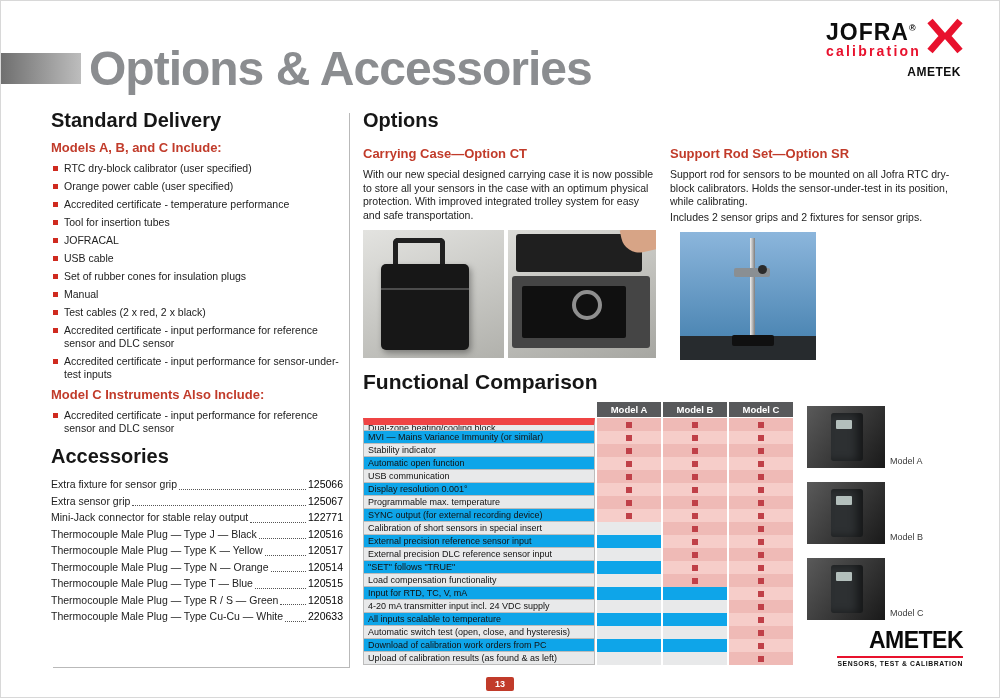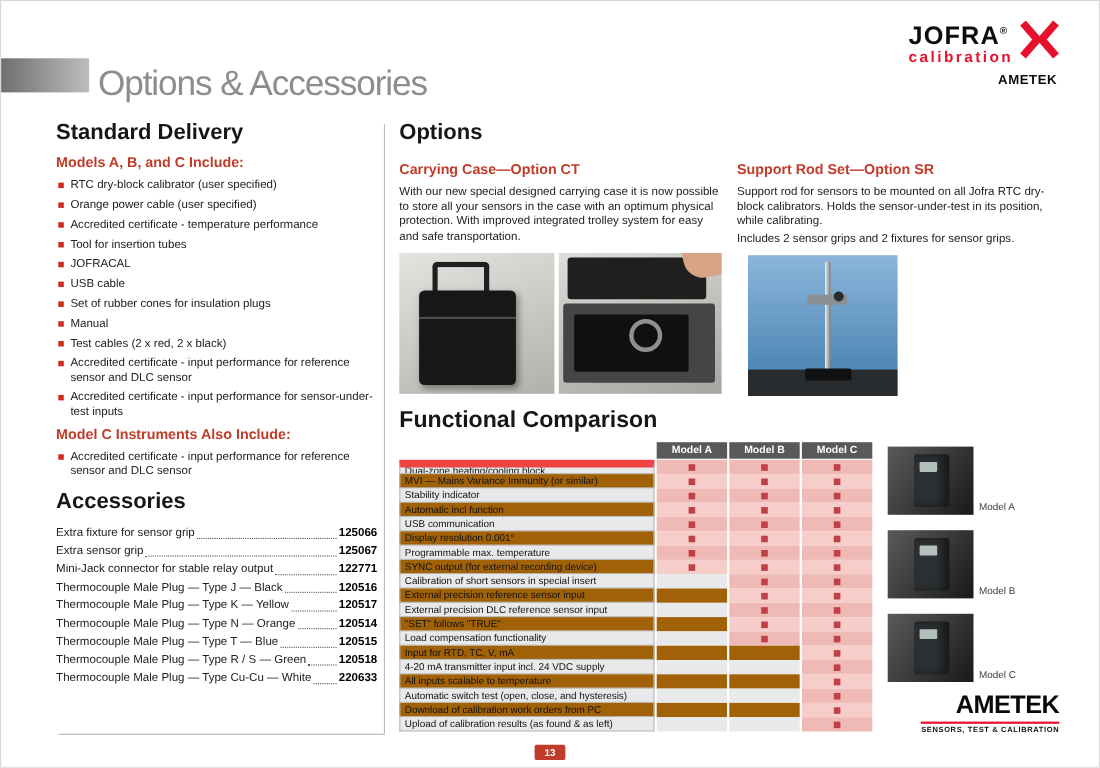--- a/index.html
+++ b/index.html
@@ -1,21 +1,21 @@
 <!DOCTYPE html>
 <html style="--brand-red: #e8112d; --heading-red: #c13b2a; --bullet-red: #cf2a1f; --square-red: #c04048; --table-header: #58595b; --stripe-gray: #e8e9ea; --title-gray: #8b8d90;"><head>
 <meta charset="utf-8">
 <style>
   *{box-sizing:border-box;margin:0;padding:0}
   html,body{background:#ececec;font-family:"Liberation Sans",sans-serif}
   .page{position:relative;width:1000px;height:698px;background:#fff;border:1px solid #d8d8d8;overflow:hidden;margin:0 auto}
 
   
   .title-bar{position:absolute;left:0;top:52px;width:80px;height:31px;background:linear-gradient(90deg,#6f6f6f,#bdbdbd)}
-  .page-title{position:absolute;left:88px;top:56px;font-size:32px;font-weight:normal;color:var(--title-gray,#8b8d90);letter-spacing:-1px}
+  .page-title{position:absolute;left:88px;top:40px;font-size:48px;font-weight:bold;color:var(--title-gray,#8b8d90);letter-spacing:-1px}
   .jofra-logo{position:absolute;right:36px;top:16px;display:flex;gap:6px;align-items:flex-start}
   .jofra-name{font-size:23px;font-weight:bold;color:#0d0d0d;letter-spacing:1px;line-height:22px}
   .jofra-name sup{font-size:9px}
   .jofra-cal{color:var(--brand-red,#e8112d);font-size:14px;font-weight:bold;letter-spacing:2.2px;margin-top:0}
   .ametek-top{position:absolute;right:38px;top:64px;font-size:12px;font-weight:bold;color:#0d0d0d;letter-spacing:.5px}
 
   
   .divider-v{position:absolute;left:348px;top:112px;height:554px;width:1px;background:#b9b9b9}
   .divider-h{position:absolute;left:52px;top:666px;width:297px;height:1px;background:#b9b9b9}
 
@@ -24,21 +24,21 @@
   .h2{font-size:20px;font-weight:bold;color:#161616;margin-bottom:8px}
   .red-sub{font-size:13px;font-weight:bold;color:var(--heading-red,#c13b2a);margin:6px 0 7px}
   .bullet-list{list-style:none;margin-bottom:3px}
   .bullet-item{position:relative;font-size:10.5px;line-height:13px;color:#222;padding-left:13px;margin-bottom:5px}
   .bullet-item::before{content:"";position:absolute;left:2px;top:4px;width:5px;height:5px;background:var(--bullet-red,#cf2a1f)}
   .accessories-h{margin-top:10px}
   .acc-list{margin-top:5px}
   .acc-row{display:flex;align-items:flex-end;font-size:10.5px;line-height:16.5px;color:#222}
   .acc-label{white-space:nowrap}
   .acc-dots{flex:1;border-bottom:1px dotted #555;margin:0 2px 3px}
-  .acc-num{font-weight:bold;color:#000}
+  .acc-num{font-weight:normal;color:#000}
 
   
   .right-col{position:absolute;left:362px;top:108px;width:600px}
   .options-row{display:flex;gap:14px;margin-top:2px}
   .opt-block{width:293px}
   .opt-block p{font-size:10.5px;line-height:13.5px;color:#222;margin-top:2px}
   .case-photos{display:flex;gap:4px;margin-top:8px}
   .photo{position:relative;overflow:hidden;flex:none}
   .ph-case1{width:141px;height:128px;background:linear-gradient(160deg,#e3e3e0,#b1b1ac)}
   .ph-case2{width:148px;height:128px;background:linear-gradient(160deg,#dcdcd8,#a6a6a1)}
@@ -62,21 +62,21 @@
   .fc-area{display:flex;margin-top:8px;gap:12px}
   .fc-table{width:432px;flex:none}
   .fc-header{display:flex;height:15px;margin-bottom:1px}
   .fc-spacer{width:232px;flex:none}
   .fc-hcell{width:64px;flex:none;margin-left:2px;background:var(--table-header,#58595b);color:#fff;font-size:9.5px;font-weight:bold;display:flex;align-items:center;justify-content:center}
   .fc-row{display:flex;height:13px}
   .fc-feature{width:232px;flex:none;border:1px solid #bcbcbc;border-top:none;padding:0 4px;font-size:9px;display:flex;align-items:center;white-space:nowrap;overflow:hidden;color:#111}
   .fc-row:first-child .fc-feature{border-top:7px solid #ef4444}
   .fc-cell{width:64px;flex:none;margin-left:2px;display:flex;align-items:center;justify-content:center}
   .fc-row.even .fc-feature,.fc-row.even .fc-cell.no{background:var(--stripe-gray,#e8e9ea)}
-  .fc-row.odd .fc-feature,.fc-row.odd .fc-cell.no{background:#a16207}
+  .fc-row.odd .fc-feature,.fc-row.odd .fc-cell.no{background:#0ea5e9}
   .fc-row.even .fc-cell.yes{background:#efbab6}
   .fc-row.odd .fc-cell.yes{background:#f6cdc9}
   .fc-square{width:6px;height:6px;background:var(--square-red,#c04048)}
   .fc-models{display:flex;flex-direction:column;gap:14px;padding-top:4px}
   .ins-wrap{display:flex;align-items:flex-end;gap:5px}
   .ins-photo{position:relative;width:78px;height:62px;background:linear-gradient(125deg,#5a5a5a,#191919);overflow:hidden;flex:none}
   .ins-body{position:absolute;left:24px;top:7px;width:32px;height:48px;background:#2d3032;border-radius:3px;box-shadow:inset -6px 0 8px rgba(0,0,0,.5)}
   .ins-screen{position:absolute;left:29px;top:14px;width:16px;height:9px;background:#b3bfbc;border-radius:1px}
   .ins-label{font-size:9px;color:#3a3a3a;padding-bottom:2px;white-space:nowrap}
 
@@ -260,21 +260,21 @@
                 <span class="fc-square"></span>
               </div>
               <div class="fc-cell yes">
                 <span class="fc-square"></span>
               </div>
               <div class="fc-cell yes">
                 <span class="fc-square"></span>
               </div>
             </div>
             <div class="fc-row odd">
-              <div class="fc-feature">Automatic incl function</div>
+              <div class="fc-feature">Automatic open function</div>
               <div class="fc-cell yes">
                 <span class="fc-square"></span>
               </div>
               <div class="fc-cell yes">
                 <span class="fc-square"></span>
               </div>
               <div class="fc-cell yes">
                 <span class="fc-square"></span>
               </div>
             </div>

